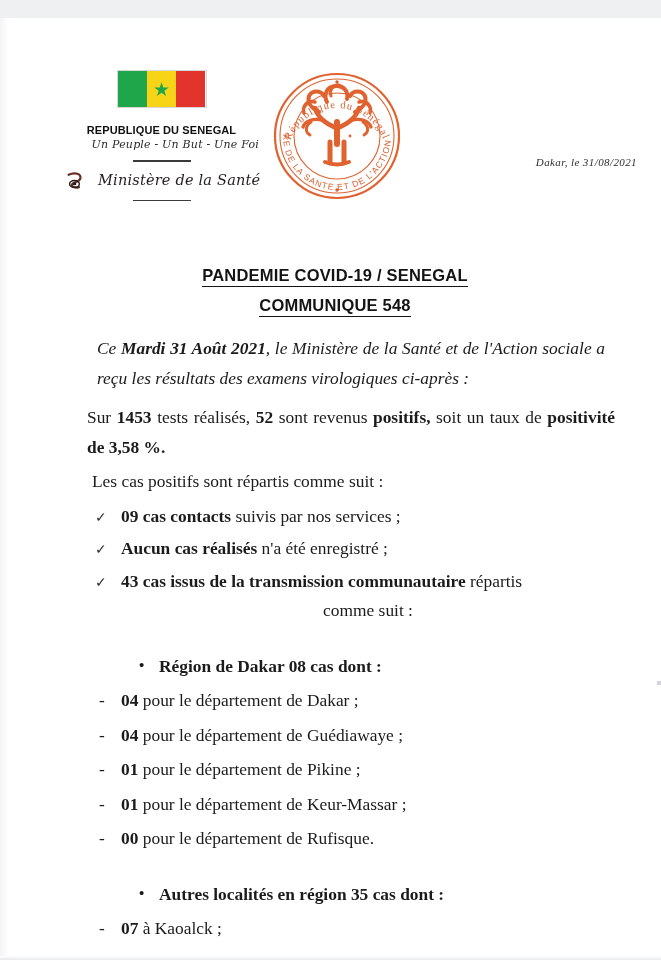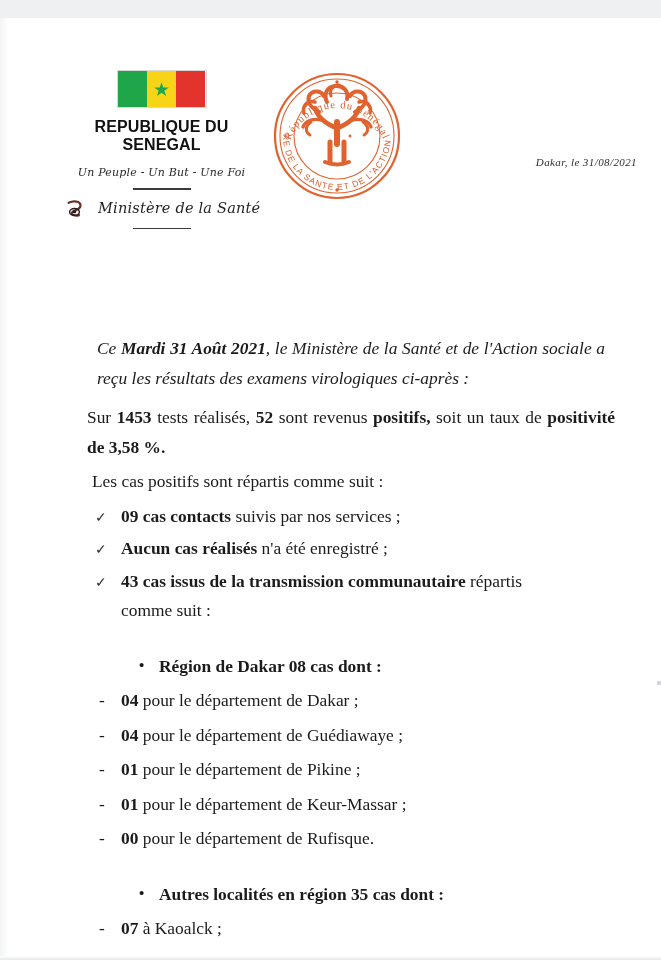--- a/index.html
+++ b/index.html
@@ -70,32 +70,33 @@
     position: absolute;
     left: 50%; top: 50%;
     transform: translate(-50%, -50%);
     color: #1fa64a;
     font-size: 19px;
     line-height: 1;
   }
   .rep-title {
     font-family: "Liberation Sans", "DejaVu Sans", sans-serif;
     font-weight: bold;
-    font-size: 16px;
+    font-size: 11px;
     letter-spacing: 0.1px;
     color: #111111;
-    margin-top: 10px;
+    margin-top: 16px;
   }
   .rep-motto {
     font-family: "DejaVu Serif", "Liberation Serif", serif;
     font-style: italic;
     font-size: 11px;
     color: #2a2a2a;
-    margin-top: 12px;
+    margin-top: 2px;
     letter-spacing: 0.2px;
+    text-align: right;
   }
   .hrule {
     width: 58px; height: 1.6px;
     background: #3b3b3b;
     margin: 9px auto 8px auto;
   }
   .hrule.lower { margin: 10px auto 0 auto; }
 
   .ministry-line {
     display: flex;
@@ -189,21 +190,21 @@
     margin-top: 3px;
     text-align: justify;
     text-align-last: left;
   }
   .check-item .tick {
     position: absolute;
     left: 8px; top: 1px;
     font-size: 14px;
     color: #2b2b2b;
   }
-  .sub-line { padding-left: 34px; }
+  .sub-line { padding-left: 34px; text-align: center; }
 
   .region-block { margin-top: 26px; }
   .region-head {
     position: relative;
     padding-left: 72px;
     font-weight: bold;
     font-size: 17.4px;
   }
   .region-head .dot {
     position: absolute;
@@ -300,20 +301,24 @@
         <path d="M55 54 C46 52, 38 55, 36 61 M85 54 C94 52, 102 55, 104 61" stroke-width="3.4"></path>
         <path d="M64 30 C62 24, 66 19, 72 19" stroke-width="3"></path>
         <path d="M44 56 C38 60, 38 66, 43 69 M96 56 C102 60, 102 66, 97 69" stroke-width="3"></path>
       </g>
       <circle cx="83" cy="70" r="1.4" fill="#e0622f"></circle>
     </svg>
 
     <div class="date-line">Dakar, le 31/08/2021</div>
   </div>
 
+  <div class="doc-titles">
+    <div><span class="doc-title">PANDEMIE COVID-19 / SENEGAL</span></div>
+    <div class="doc-subtitle-wrap"><span class="doc-title">COMMUNIQUE 548</span></div>
+  </div>
 
   <div class="body-text">
 
     <p class="p-justify" style="margin:10px;font-style:italic;">
       <span>Ce </span><b>Mardi 31 Août 2021</b><span>, le Ministère de la Santé et de l'Action sociale a reçu les résultats des examens virologiques ci-après :</span>
     </p>
 
     <p class="p-justify" style="margin:0;">
       <span>Sur </span><b>1453</b><span> tests réalisés, </span><b>52</b><span> sont revenus </span><b>positifs,</b><span> soit un taux de </span><b>positivité de 3,58 %.</b>
     </p>

